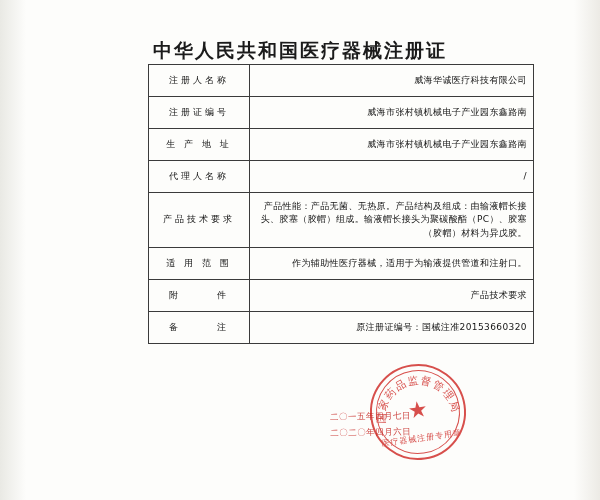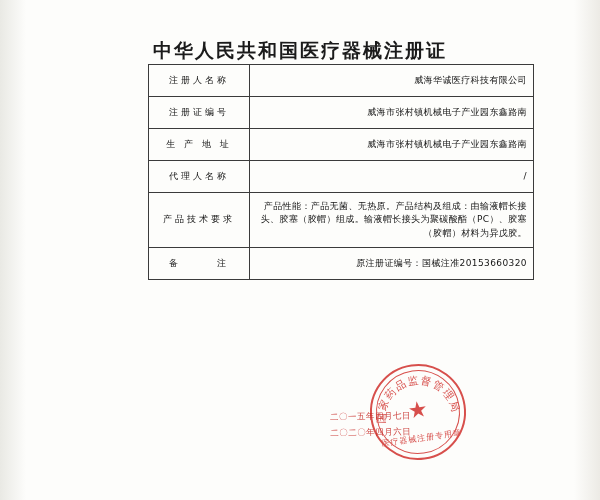--- a/index.html
+++ b/index.html
@@ -161,20 +161,28 @@
           <td class="label rowh2">生 产 地 址</td>
           <td class="value rowh2">威海市张村镇机械电子产业园东鑫路南</td>
         </tr>
         <tr>
           <td class="label rowh2">代理人名称</td>
           <td class="value rowh2">/</td>
         </tr>
         <tr>
           <td class="label tall">产品技术要求</td>
           <td class="value tall">产品性能：产品无菌、无热原。产品结构及组成：由输液帽长接头、胶塞（胶帽）组成。输液帽长接头为聚碳酸酯（PC）、胶塞（胶帽）材料为异戊胶。</td>
+        </tr>
+        <tr>
+          <td class="label rowh2">适 用 范 围</td>
+          <td class="value rowh2">作为辅助性医疗器械，适用于为输液提供管道和注射口。</td>
+        </tr>
+        <tr>
+          <td class="label rowh2">附　　　件</td>
+          <td class="value rowh2">产品技术要求</td>
         </tr>
         <tr>
           <td class="label rowh2">备　　　注</td>
           <td class="value rowh2">原注册证编号：国械注准20153660320</td>
         </tr>
       </tbody>
     </table>
 
   </div>
 

